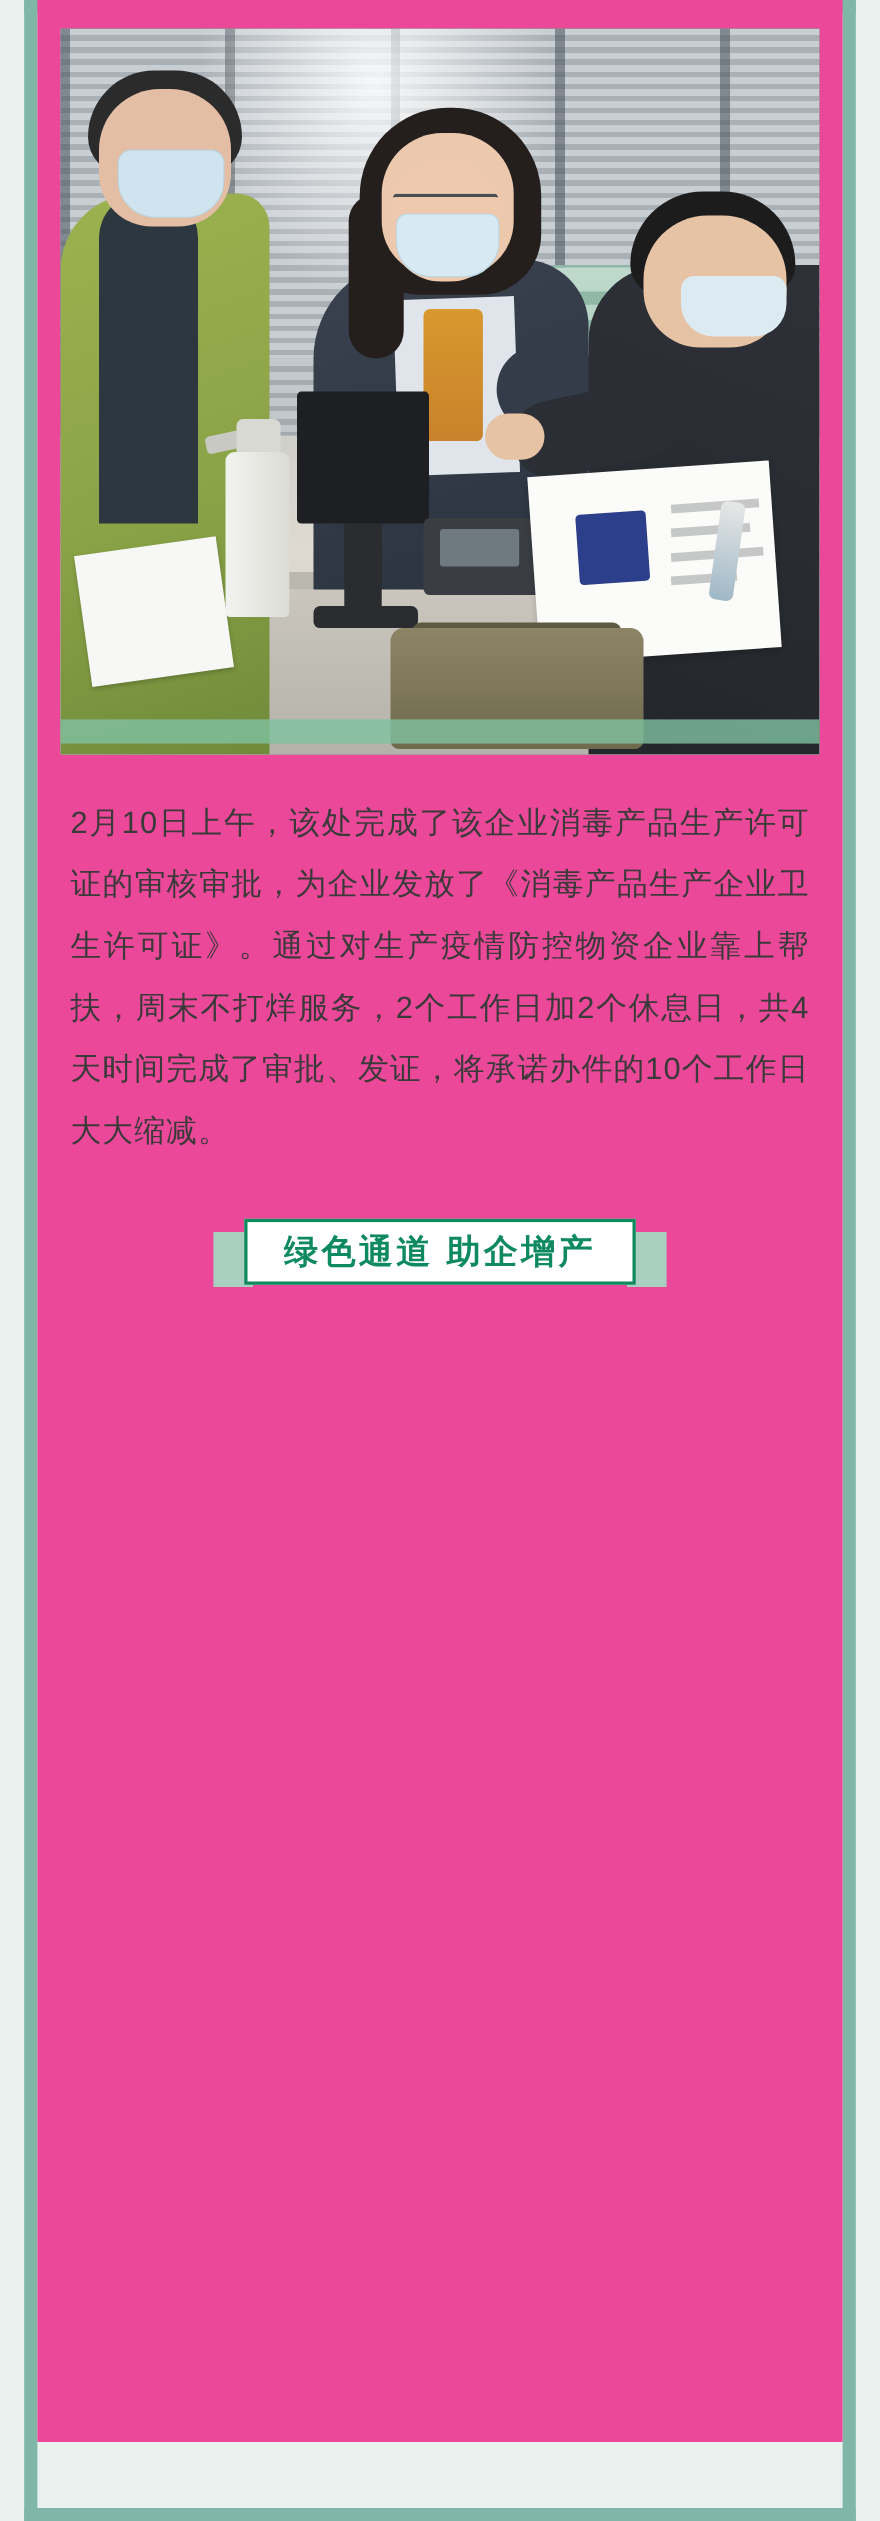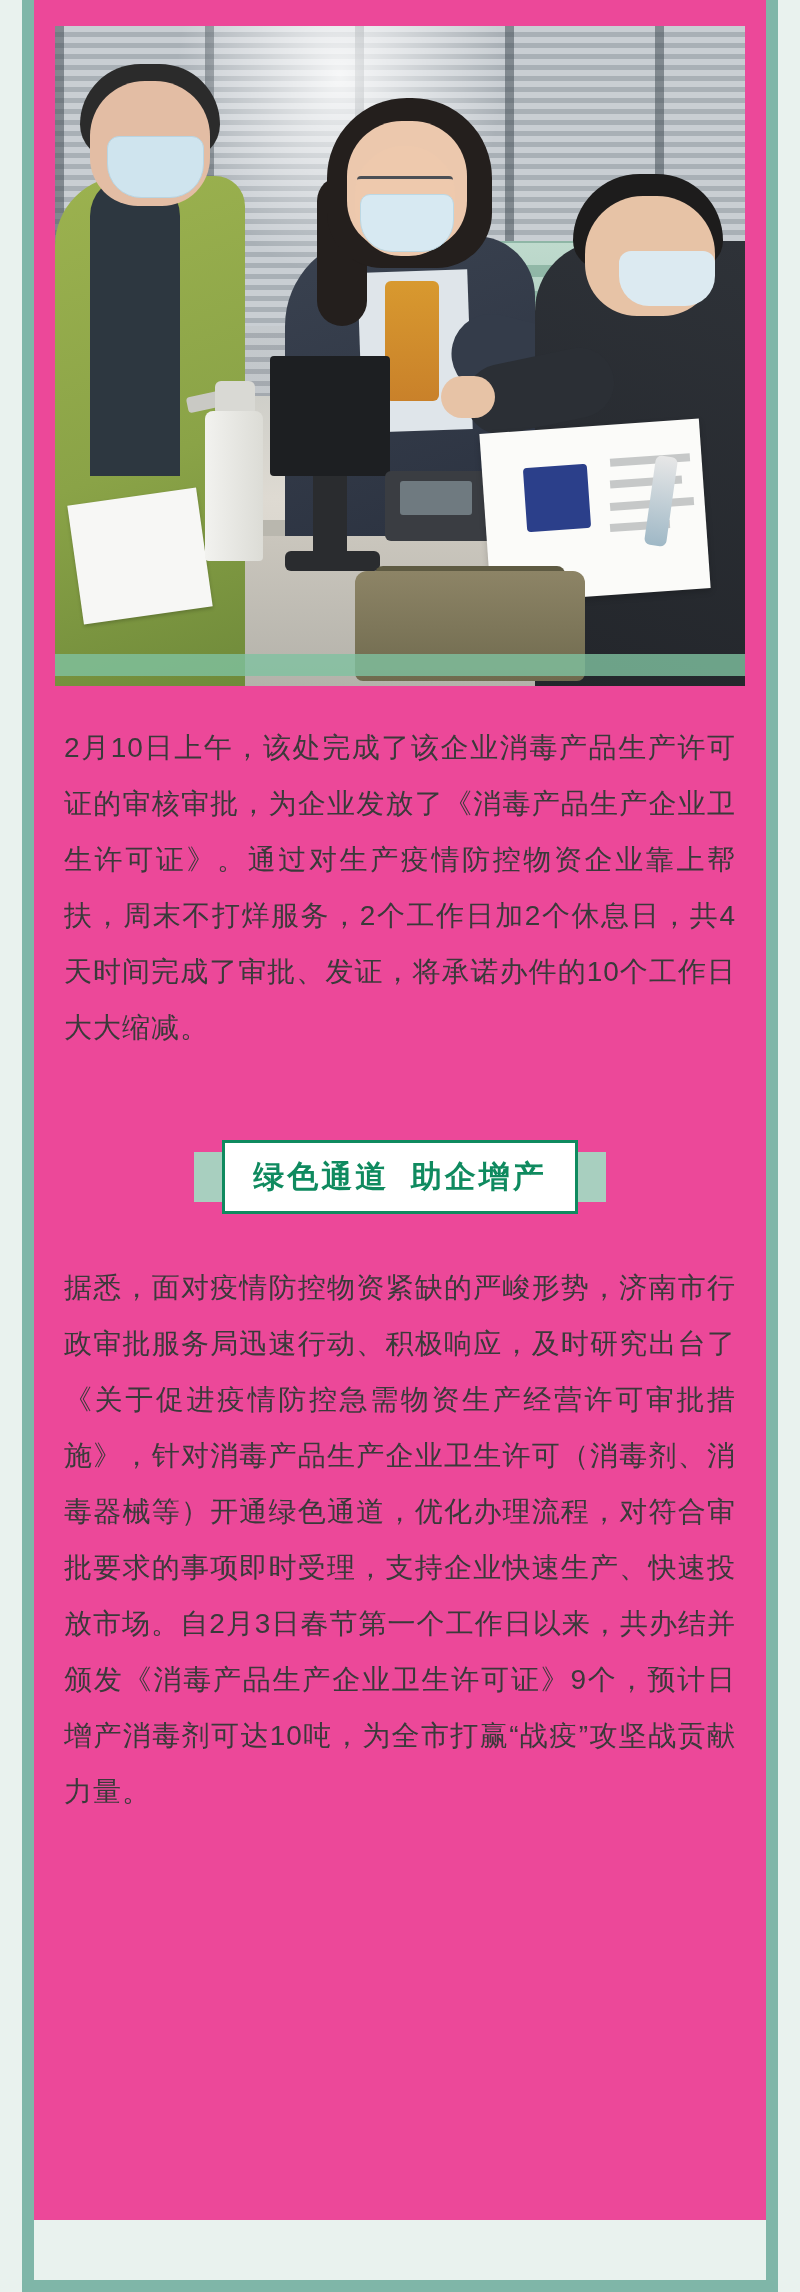--- a/index.html
+++ b/index.html
@@ -398,24 +398,23 @@
     text-align: justify;
     text-justify: inter-ideograph;
     margin: 0;
   }
   .para.first { margin-top: 34px; }
   .para.second { margin-top: 28px; }
 
   
   .banner {
     position: relative;
-    margin: 84px auto 46px auto;
+    margin: 52px auto 46px auto;
     width: 400px;
-    height: 74px;
-    font-family: Liberation Mono, monospace;
+    height: 60px;
   }
   .banner-bg-left, .banner-bg-right {
     position: absolute;
     top: 12px;
     width: 36px;
     height: 50px;
     background: #a8cfbf;
   }
   .banner-bg-left { left: -6px; }
   .banner-bg-right { right: -6px; }
@@ -515,16 +514,15 @@
     <p class="para first">2月10日上午，该处完成了该企业消毒产品生产许可证的审核审批，为企业发放了《消毒产品生产企业卫生许可证》。通过对生产疫情防控物资企业靠上帮扶，周末不打烊服务，2个工作日加2个休息日，共4天时间完成了审批、发证，将承诺办件的10个工作日大大缩减。</p>
 
     <div class="banner">
       <div class="banner-bg-left"></div>
       <div class="banner-bg-right"></div>
       <div class="banner-box">
         <span class="banner-text">绿色通道  助企增产</span>
       </div>
     </div>
 
-    <p class="para second">据悉，面对疫情防控物资紧缺的严峻形势，济南市行政审批服务局迅速行动、积极响应，及时研究出台了《关于促进疫情防控急需物资生产经营许可审批措施》，针对消毒产品生产企业卫生许可（消毒剂、消毒器械等）开通绿色通道，优化办理流程，对符合审批要求的事项即时受理，支持企业快速生产、快速投放市场。自2月3日春节第一个工作日以来，共办结并颁发《消毒产品生产企业卫生许可证》9个，预计日增产消毒剂可达10吨，为全市打赢“战疫”攻坚战贡献力量。</p>
 
   </div>
 </div>
 
 </body></html>

